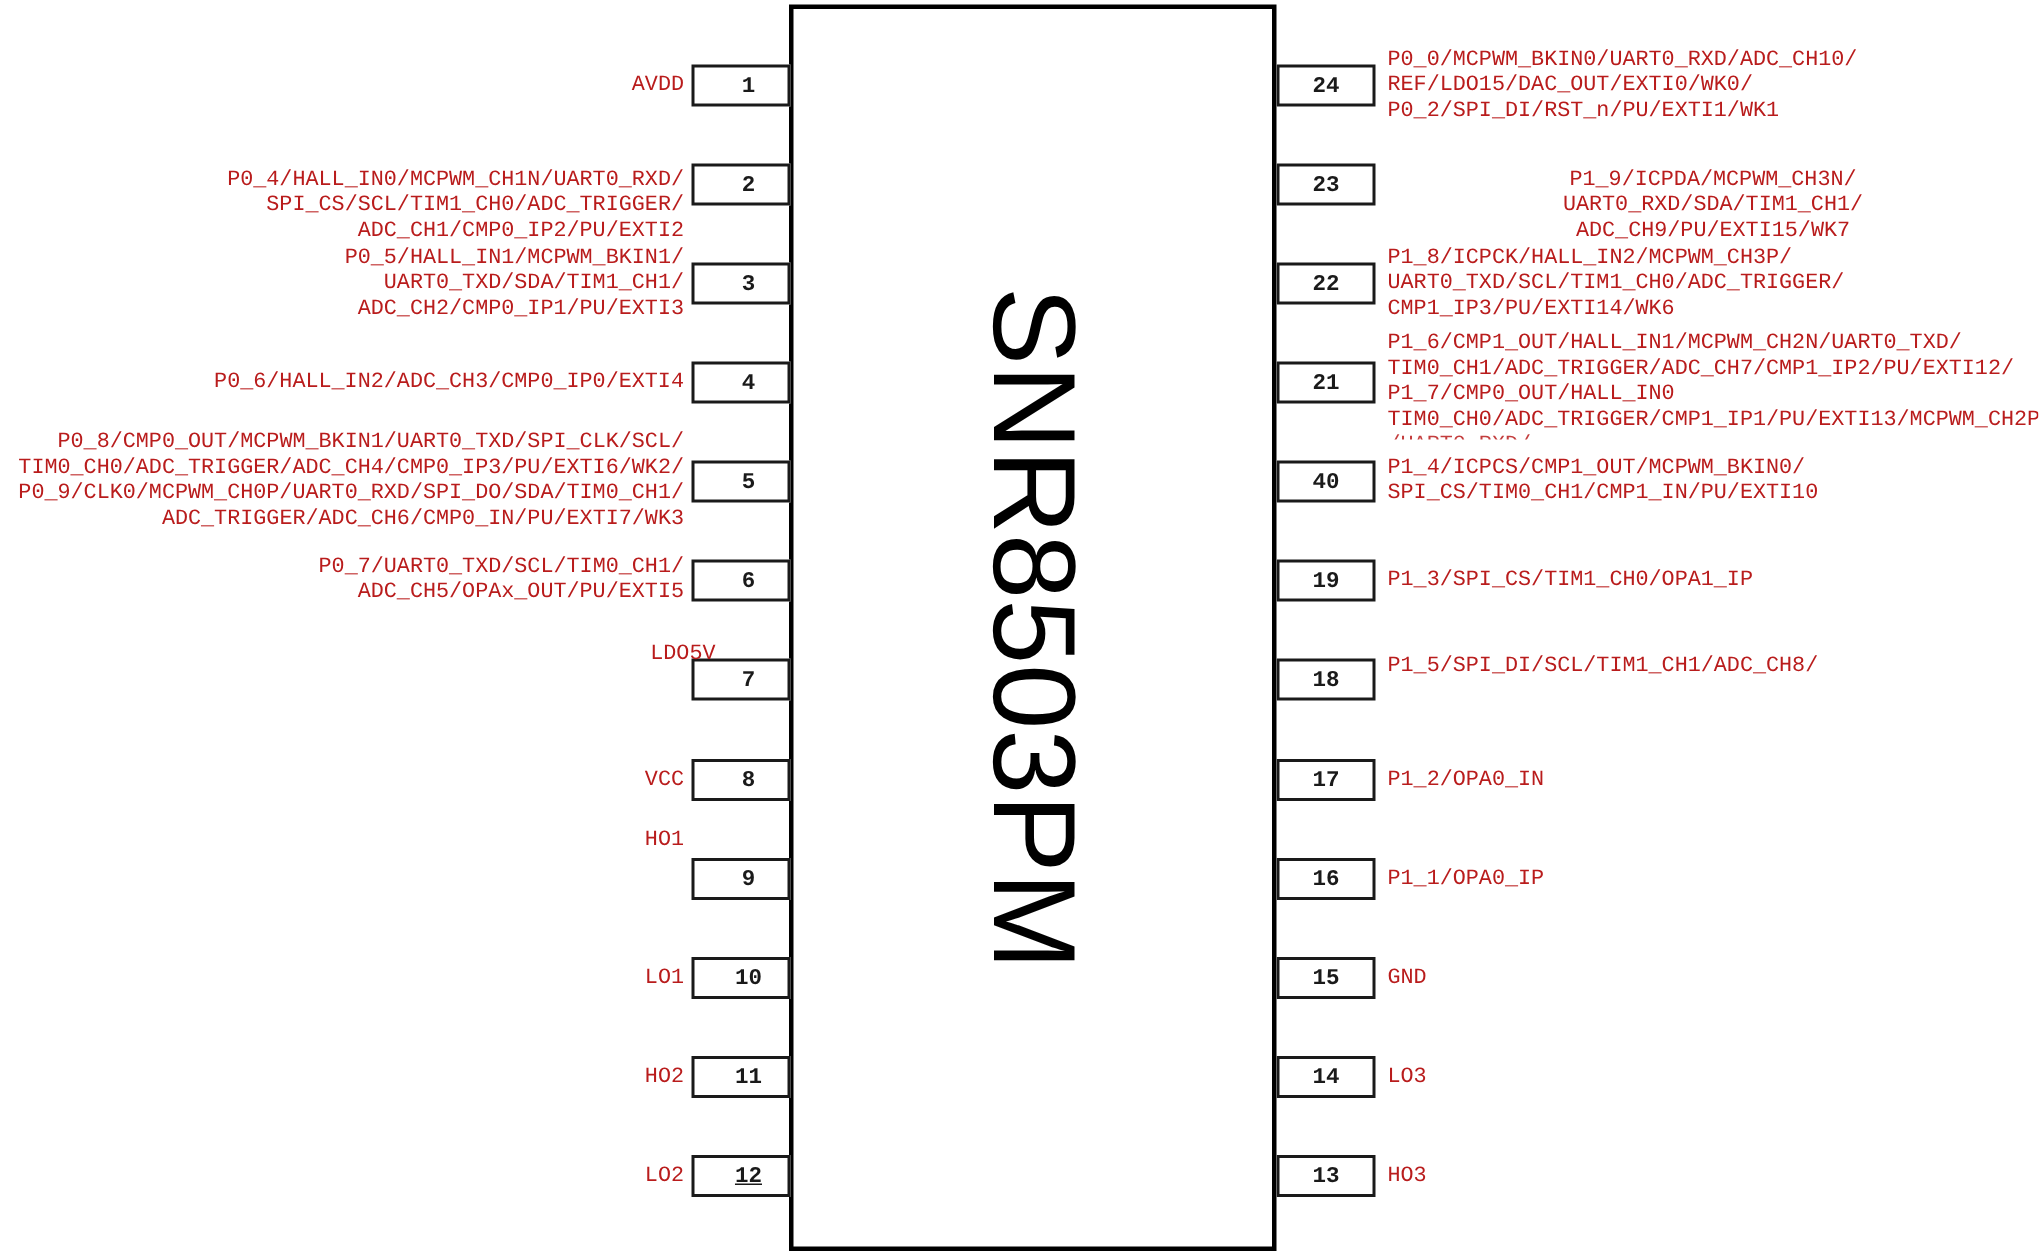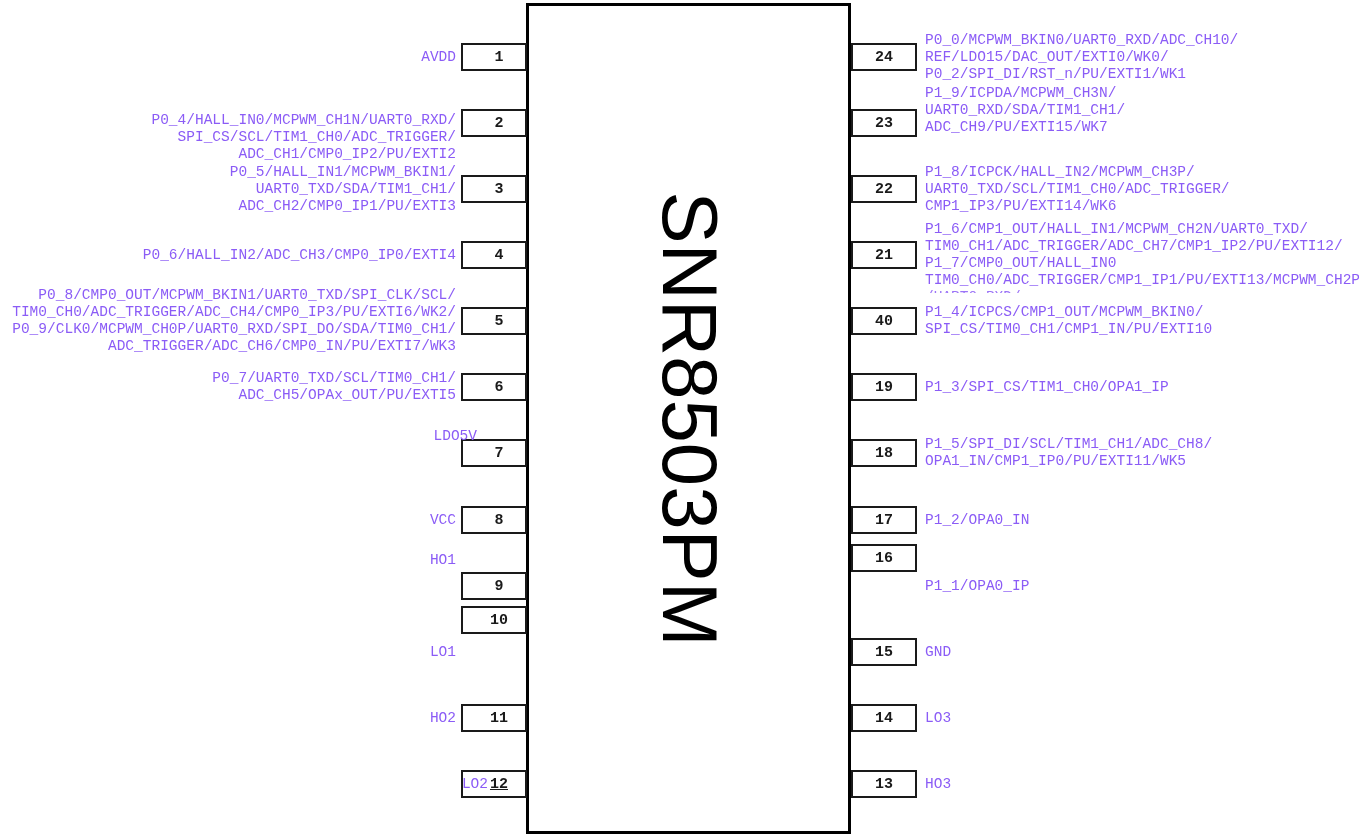--- a/index.html
+++ b/index.html
@@ -56,21 +56,21 @@
   }
   .pin-box.side-left  { left: 461px; }
   .pin-box.side-left .pin-num { transform: translateX(5px); }
   .pin-box.side-right { left: 851px; }
   
   .pin-label {
     position: absolute;
     font-family: "Liberation Mono", monospace;
     font-size: 14.5px;
     line-height: 17px;
-    color: #8b5cf6;
+    color: #b91c1c;
     white-space: nowrap;
   }
   .pin-label.side-left {
     left: 0;
     width: 456px;
     text-align: right;
   }
   .pin-label.side-right {
     left: 925px;
     width: 434px;
@@ -155,55 +155,55 @@
         <div class="label-line">VCC</div>
       </div>
 
   <div class="pin-box side-left" style="top: 572px;">
     <span class="pin-num">9</span>
   </div>
   <div class="pin-label side-left" style="top: 552px;">
         <div class="label-line">HO1</div>
       </div>
 
-  <div class="pin-box side-left" style="top: 606px;">
+  <div class="pin-box side-left" style="top: 638px;">
     <span class="pin-num">10</span>
   </div>
   <div class="pin-label side-left" style="top: 643.5px;">
         <div class="label-line">LO1</div>
       </div>
 
   <div class="pin-box side-left" style="top: 704px;">
     <span class="pin-num">11</span>
   </div>
   <div class="pin-label side-left" style="top: 709.5px;">
         <div class="label-line">HO2</div>
       </div>
 
   <div class="pin-box side-left" style="top: 770px; text-decoration: underline;">
     <span class="pin-num">12</span>
   </div>
-  <div class="pin-label side-left" style="top: 775.5px; margin-left: 32px;">
+  <div class="pin-label side-left" style="top: 775.5px;">
         <div class="label-line">LO2</div>
       </div>
 </div>
   <div id="pins-right">
   <div class="pin-box side-right" style="top: 43px;">
     <span class="pin-num">24</span>
   </div>
   <div class="pin-label side-right" style="top: 31.5px;">
         <div class="label-line">P0_0/MCPWM_BKIN0/UART0_RXD/ADC_CH10/</div>
         <div class="label-line">REF/LDO15/DAC_OUT/EXTI0/WK0/</div>
         <div class="label-line">P0_2/SPI_DI/RST_n/PU/EXTI1/WK1</div>
       </div>
 
   <div class="pin-box side-right" style="top: 109px;">
     <span class="pin-num">23</span>
   </div>
-  <div class="pin-label side-right" style="top: 85px;">
+  <div class="pin-label side-right" style="top: 112px; text-align: center;">
         <div class="label-line">P1_9/ICPDA/MCPWM_CH3N/</div>
         <div class="label-line">UART0_RXD/SDA/TIM1_CH1/</div>
         <div class="label-line">ADC_CH9/PU/EXTI15/WK7</div>
       </div>
 
   <div class="pin-box side-right" style="top: 175px;">
     <span class="pin-num">22</span>
   </div>
   <div class="pin-label side-right" style="top: 163.5px;">
         <div class="label-line">P1_8/ICPCK/HALL_IN2/MCPWM_CH3P/</div>
@@ -235,31 +235,30 @@
   </div>
   <div class="pin-label side-right" style="top: 378.5px;">
         <div class="label-line">P1_3/SPI_CS/TIM1_CH0/OPA1_IP</div>
       </div>
 
   <div class="pin-box side-right" style="top: 439px;">
     <span class="pin-num">18</span>
   </div>
   <div class="pin-label side-right" style="top: 436px;">
         <div class="label-line">P1_5/SPI_DI/SCL/TIM1_CH1/ADC_CH8/</div>
-        <div class="label-line">OPA1_IN/CMP1_IP0/PU/EXTI11/WK5</div>
       </div>
 
   <div class="pin-box side-right" style="top: 506px;">
     <span class="pin-num">17</span>
   </div>
   <div class="pin-label side-right" style="top: 511.5px;">
         <div class="label-line">P1_2/OPA0_IN</div>
       </div>
 
-  <div class="pin-box side-right" style="top: 544px;">
+  <div class="pin-box side-right" style="top: 572px;">
     <span class="pin-num">16</span>
   </div>
   <div class="pin-label side-right" style="top: 577.5px;">
         <div class="label-line">P1_1/OPA0_IP</div>
       </div>
 
   <div class="pin-box side-right" style="top: 638px;">
     <span class="pin-num">15</span>
   </div>
   <div class="pin-label side-right" style="top: 643.5px;">

